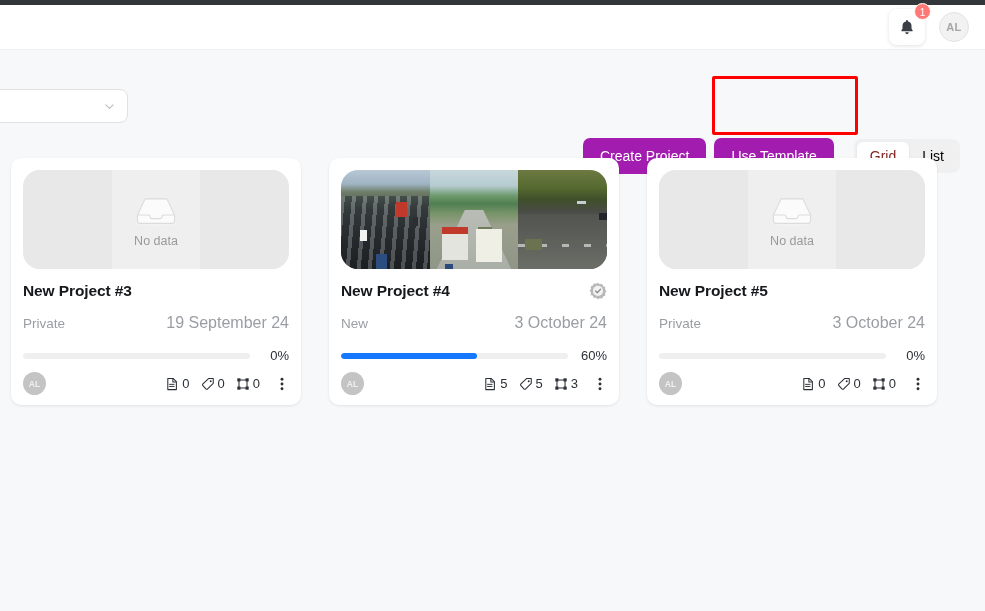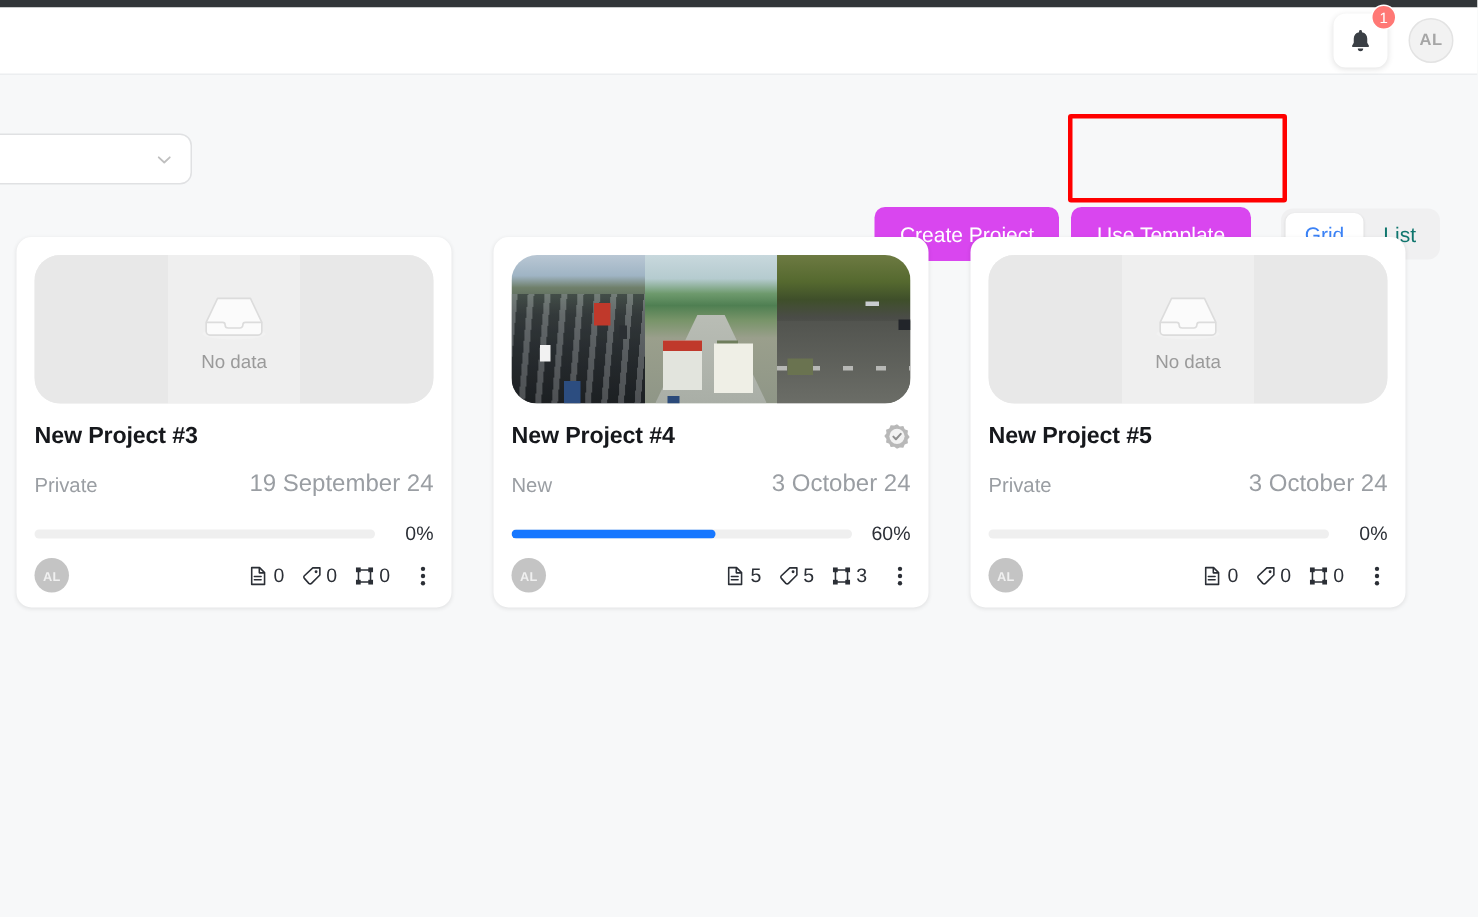--- a/index.html
+++ b/index.html
@@ -67,43 +67,43 @@
     padding-right: 12px;
   }
   .chev { width: 11px; height: 11px; display: block; }
 
   .actions {
     position: absolute; right: 25px; top: 88px;
     display: flex; align-items: center; gap: 0;
   }
   .btn-primary {
     height: 36px; padding: 0 17px;
-    background: #d946ef; color: #ffffff;
+    background: #a21caf; color: #ffffff;
     border: none; border-radius: 7px;
     font-size: 14px; font-family: "Liberation Sans", sans-serif;
     cursor: pointer; white-space: nowrap;
   }
   .btn-gap { width: 8px; }
   .btn-gap2 { width: 20px; }
 
   .seg {
     display: flex; align-items: center;
     background: #f0f0f1;
     border-radius: 8px;
     padding: 3px;
     height: 34px;
   }
   .seg-item {
     height: 28px; padding: 0 13px;
     display: flex; align-items: center;
-    font-size: 14px; color: #0f766e;
+    font-size: 14px; color: #000000;
     border-radius: 6px; cursor: pointer;
   }
   .seg-item.active {
-    background: #ffffff; color: #3b82f6;
+    background: #ffffff; color: #7f1d1d;
     box-shadow: 0 1px 2px rgba(0,0,0,0.10);
   }
 
   
   .annot-box {
     position: absolute;
     left: 712px; top: 76px; width: 146px; height: 59px;
     border: 3px solid #ff0000;
     border-radius: 2px;
     pointer-events: none;

